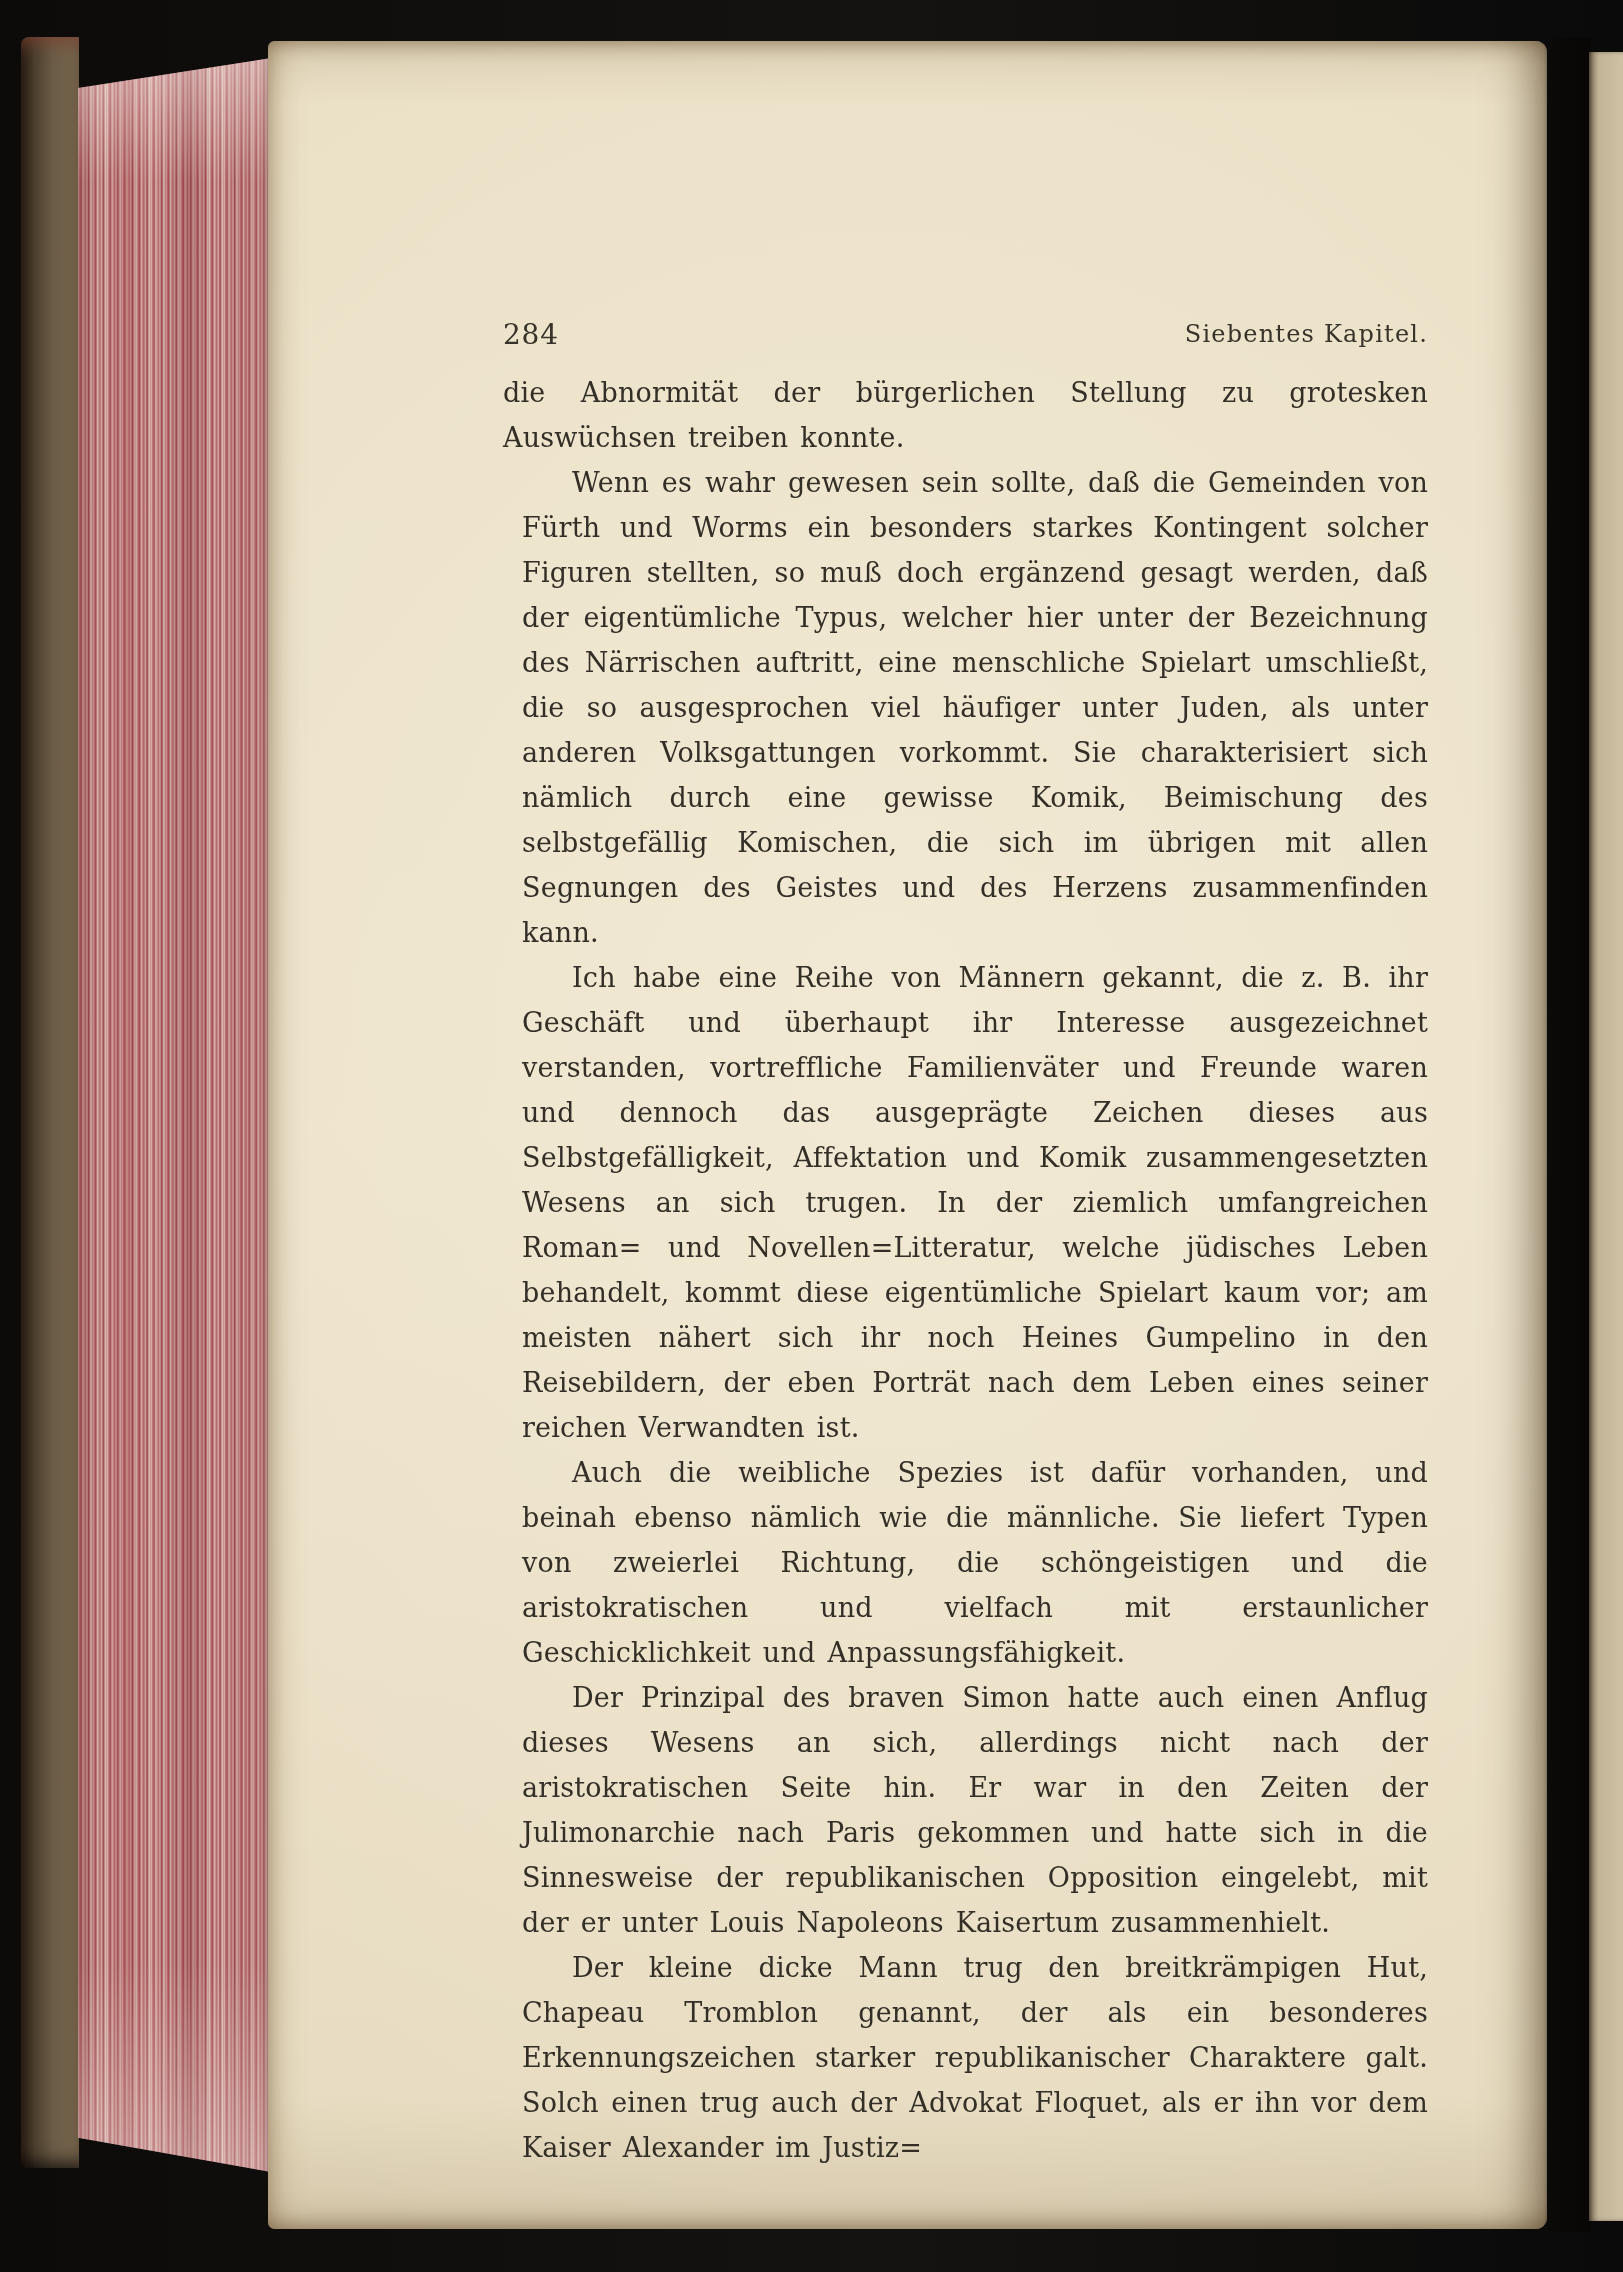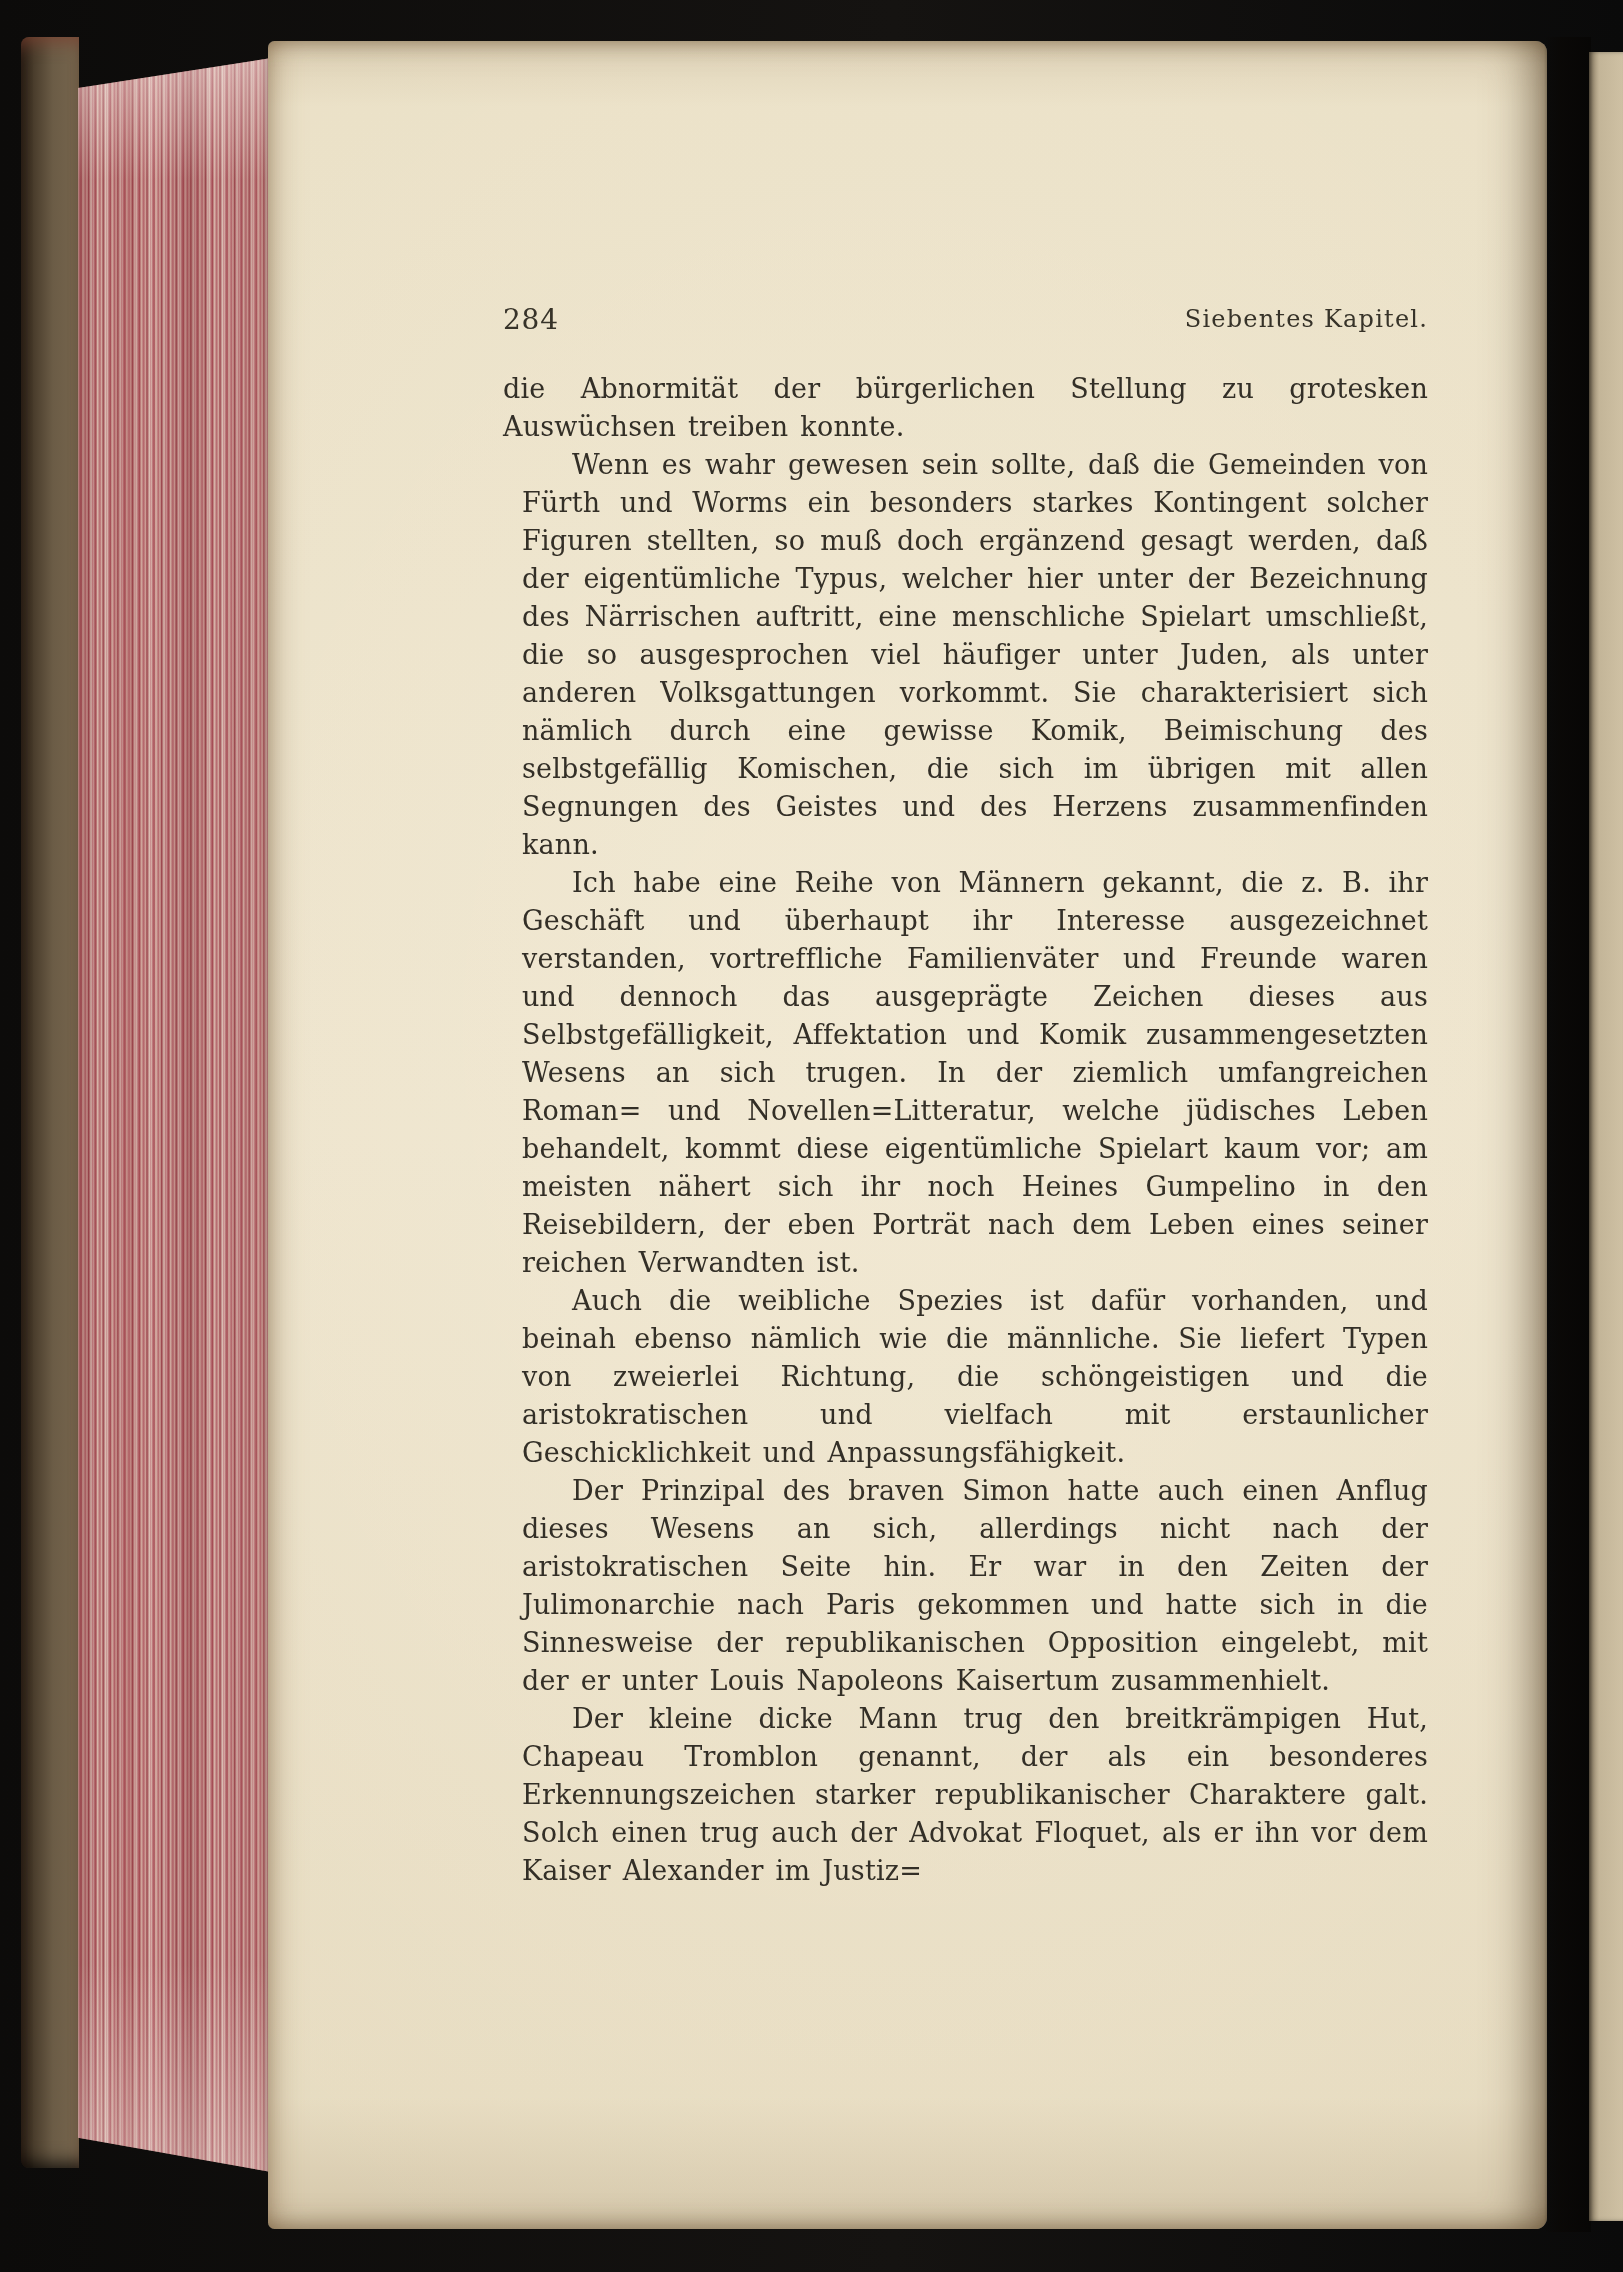--- a/index.html
+++ b/index.html
@@ -83,21 +83,21 @@
     width: 34px;
     height: 2169px;
     background: linear-gradient(90deg, #8a7c62 0%, #c3b598 30%, #cfc1a4 100%);
     box-shadow: inset 3.2px 0 4.9px -1.6px rgba(0,0,0,.6);
   }
 
   
   .folio-row {
     position: absolute;
     left: 503px;
-    top: 301px;
+    top: 316px;
     width: 925px;
     height: 37px;
     color: #373329;
   }
   .page-number {
     position: absolute;
     left: 0;
     top: 1.6px;
     font-size: 28px;
     letter-spacing: 0.8px;
@@ -109,21 +109,21 @@
     padding-top: 4px;
   }
 
   .body-text {
     position: absolute;
     left: 503px;
     top: 370px;
     width: 925px;
     color: #332f27;
     font-size: 27px;
-    line-height: 38px;
+    line-height: 45px;
     text-align: justify;
     letter-spacing: 0.2px;
     word-spacing: 3.2px;
   }
   .body-text p {
     margin: 0;
   }
   .body-text p.indent {
     text-indent: 50px;
     margin-left: 19px;

